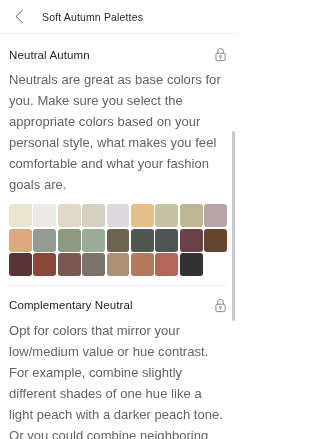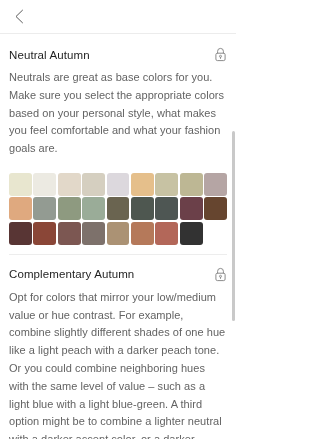--- a/index.html
+++ b/index.html
@@ -52,25 +52,25 @@
   .section-title {
     font-size:11.5px;
     color:#1f1f1f;
     font-weight:400;
     letter-spacing:0.1px;
   }
   .lock-icon { width:13px; height:15px; flex:0 0 auto; opacity:.72; }
   .lock-icon svg { display:block; }
 
   .section-desc {
-    font-size:11px;
+    font-size:13px;
     line-height:1.62;
     color:#636363;
     letter-spacing:0.04px;
-    padding-bottom:15px;
+    padding-bottom:9px;
   }
 
   
   .swatch-grid {
     display:grid;
     grid-template-columns:repeat(9, 1fr);
     gap:1.5px;
     padding-bottom:9px;
   }
   .swatch {
@@ -101,20 +101,21 @@
 <div id="app">
 
   <div class="header">
     <div class="back-btn">
       <span>
         <svg width="11" height="15" viewBox="0 0 11 15" fill="none">
           <path d="M8.5 1.2 L2 7.5 L8.5 13.8" stroke="#5a5a5a" stroke-width="1" stroke-linecap="round" stroke-linejoin="round" fill="none"></path>
         </svg>
       </span>
     </div>
+    <div class="header-title">Soft Autumn Palettes</div>
   </div>
 
   <div class="scroll-body">
 
     <div class="section">
       <div class="section-head">
         <div class="section-title">Neutral Autumn</div>
         <div class="lock-icon">
           <svg width="13" height="15" viewBox="0 0 13 15" fill="none">
             <path d="M3.6 6.2 V4.3 a2.9 2.9 0 0 1 5.8 0 V6.2" stroke="#555" stroke-width="0.95" fill="none" stroke-linecap="round"></path>
@@ -153,21 +154,21 @@
           <div class="swatch" style="background: rgb(179, 103, 89);"></div>
           <div class="swatch" style="background: rgb(50, 50, 50);"></div>
           <div class="swatch empty"></div>
         </div>
     </div>
 
     <div class="section-divider"></div>
 
     <div class="section">
       <div class="section-head">
-        <div class="section-title">Complementary Autumn</div>
+        <div class="section-title">Complementary Neutral</div>
         <div class="lock-icon">
           <svg width="13" height="15" viewBox="0 0 13 15" fill="none">
             <path d="M3.6 6.2 V4.3 a2.9 2.9 0 0 1 5.8 0 V6.2" stroke="#555" stroke-width="0.95" fill="none" stroke-linecap="round"></path>
             <rect x="1.9" y="6.2" width="9.2" height="7.4" rx="1.5" stroke="#555" stroke-width="0.95" fill="none"></rect>
             <circle cx="6.5" cy="9.3" r="1.05" stroke="#555" stroke-width="0.8" fill="none"></circle>
             <path d="M6.5 10.2 V11.5" stroke="#555" stroke-width="0.85" stroke-linecap="round"></path>
           </svg>
         </div>
       </div>
       <div class="section-desc">Opt for colors that mirror your low/medium value or hue contrast. For example, combine slightly different shades of one hue like a light peach with a darker peach tone. Or you could combine neighboring hues with the same level of value – such as a light blue with a light blue-green. A third option might be to combine a lighter neutral with a darker accent color, or a darker neutral with a lighter accent color.</div>

